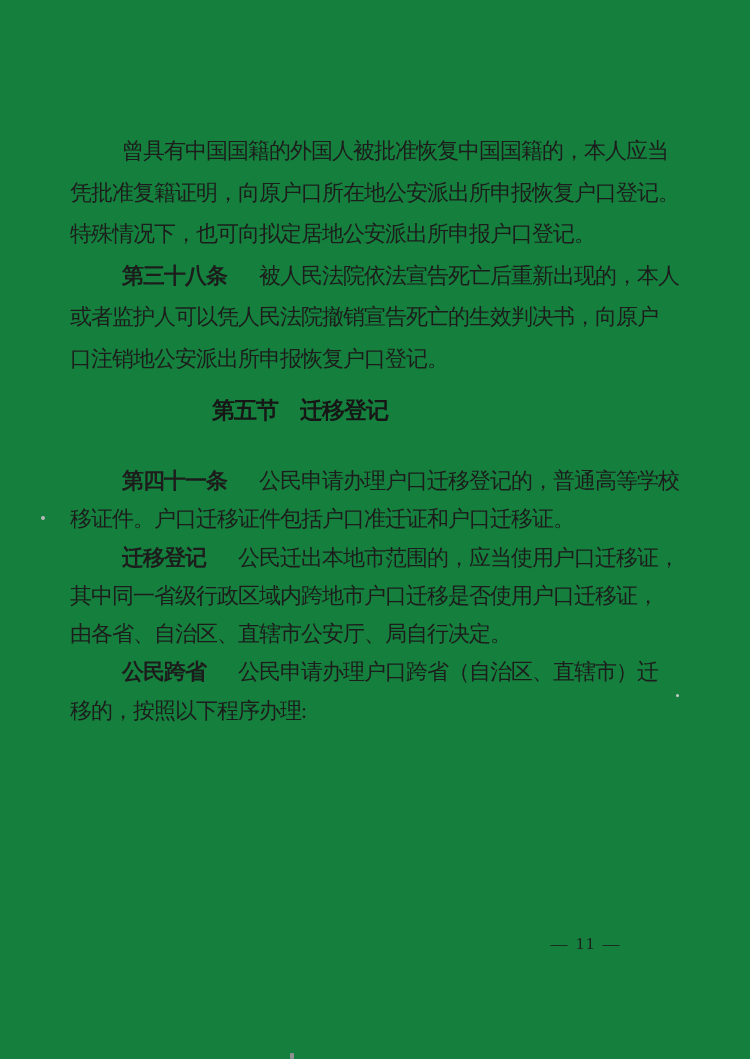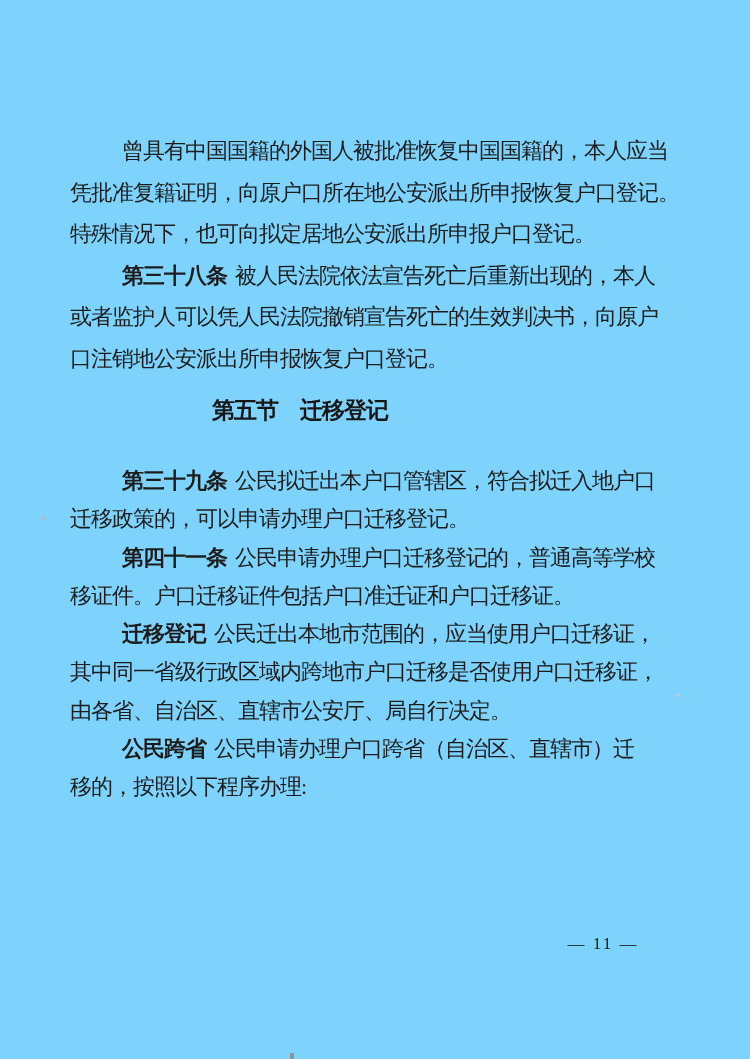--- a/index.html
+++ b/index.html
@@ -8,21 +8,21 @@
     width: 750px;
     height: 1059px;
     position: relative;
     background: #ffffff;
     overflow: hidden;
     font-family: "Liberation Serif", "DejaVu Serif", serif;
   }
   .page {
     position: absolute;
     inset: 0;
-    background: #7dd3fc;
+    background: #15803d;
   }
   
   .text-block {
     position: absolute;
     left: 70px;
     width: 645px;
     color: #1c1c1c;
   }
   .block-a { top: 130px; }
   .block-b { top: 462px; }
@@ -31,39 +31,39 @@
     text-indent: 52px;
     font-size: 22px;
     letter-spacing: -1px;
     text-align: left;
   }
   .block-a .para { line-height: 41.5px; }
   .block-b .para { line-height: 38.3px; }
   .lead {
     font-family: "Liberation Sans", "DejaVu Sans", sans-serif;
     font-weight: 700;
-    margin-right: 8px;
+    margin-right: 32px;
   }
   .section-heading {
     position: absolute;
     top: 397px;
     left: 0;
     width: 600px;
     text-align: center;
     font-size: 23px;
     line-height: 26px;
     font-weight: 700;
     letter-spacing: -1px;
     color: #161616;
     font-family: "Liberation Sans", "DejaVu Sans", sans-serif;
   }
   .page-number {
     position: absolute;
     top: 931px;
-    left: 553px;
+    left: 536px;
     width: 100px;
     text-align: center;
     font-size: 17px;
     line-height: 26px;
     letter-spacing: 2px;
     color: #1c1c1c;
     font-family: "Liberation Serif", "DejaVu Serif", serif;
   }
   
   .speck { position: absolute; border-radius: 50%; }
@@ -81,22 +81,20 @@
 凭批准复籍证明，向原户口所在地公安派出所申报恢复户口登记。
 特殊情况下，也可向拟定居地公安派出所申报户口登记。</span></p>
     <p class="para"><span class="lead">第三十八条</span><span>被人民法院依法宣告死亡后重新出现的，本人
 或者监护人可以凭人民法院撤销宣告死亡的生效判决书，向原户
 口注销地公安派出所申报恢复户口登记。</span></p>
   </div>
 
   <h2 class="section-heading">第五节　迁移登记</h2>
 
   <div class="text-block block-b">
-    <p class="para"><span class="lead">第三十九条</span><span>公民拟迁出本户口管辖区，符合拟迁入地户口
-迁移政策的，可以申请办理户口迁移登记。</span></p>
     <p class="para"><span class="lead">第四十一条</span><span>公民申请办理户口迁移登记的，普通高等学校
 移证件。户口迁移证件包括户口准迁证和户口迁移证。</span></p>
     <p class="para"><span class="lead">迁移登记</span><span>公民迁出本地市范围的，应当使用户口迁移证，
 其中同一省级行政区域内跨地市户口迁移是否使用户口迁移证，
 由各省、自治区、直辖市公安厅、局自行决定。</span></p>
     <p class="para"><span class="lead">公民跨省</span><span>公民申请办理户口跨省（自治区、直辖市）迁
 移的，按照以下程序办理:</span></p>
   </div>
 
   <div class="page-number">— 11 —</div>

